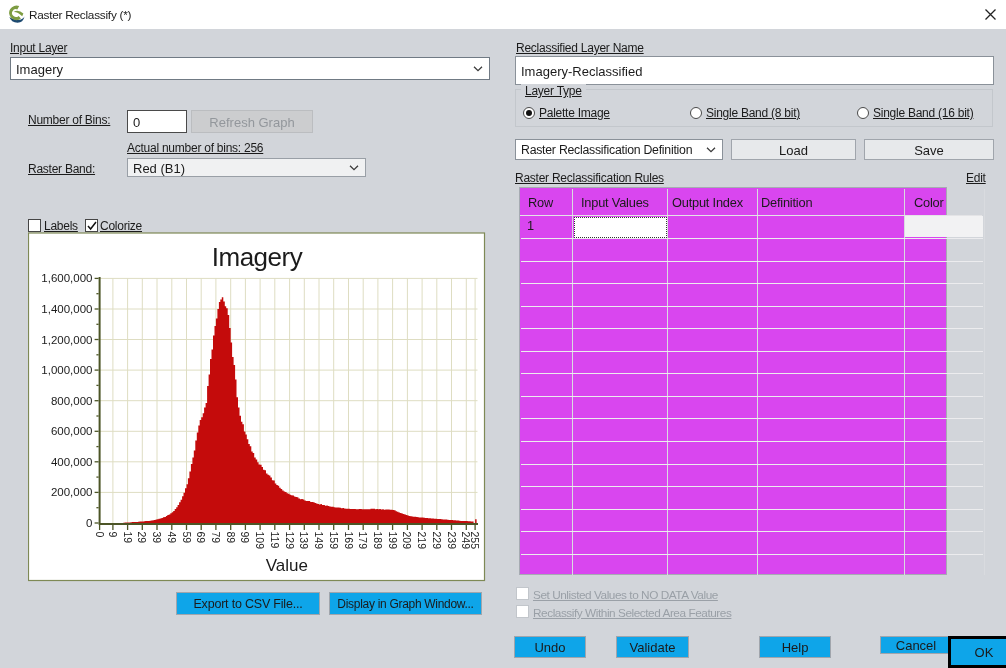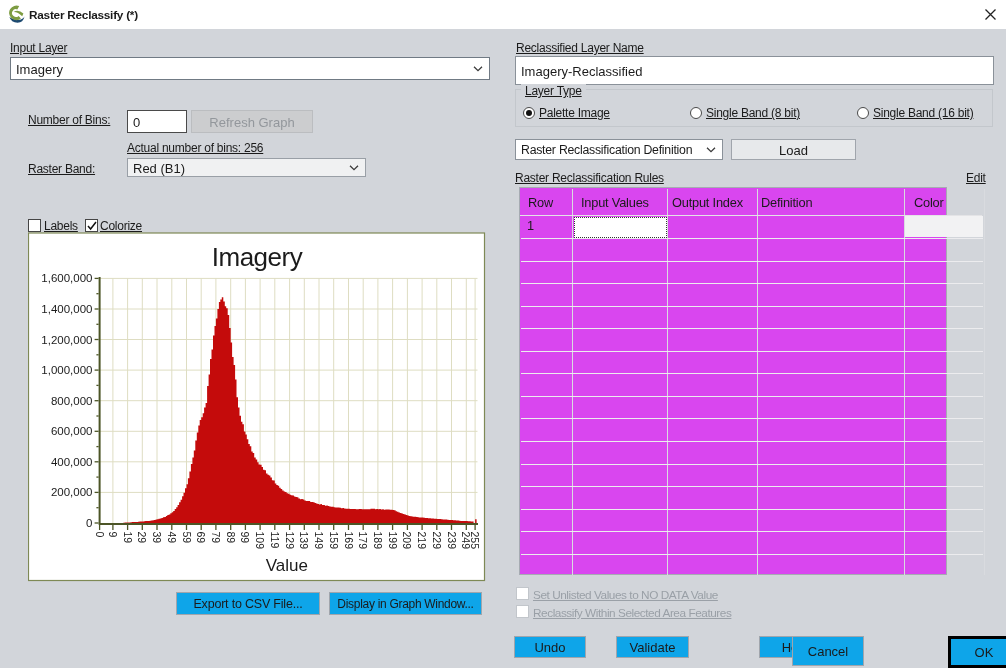--- a/index.html
+++ b/index.html
@@ -1,17 +1,17 @@
 <!DOCTYPE html>
 <html><head><meta charset="utf-8">
 <style>
 html,body{margin:0;padding:0;}
 #wrap{position:relative;width:1006px;height:668px;background:#d2d5da;font-family:"Liberation Sans",sans-serif;overflow:hidden;color:#1b1b1b;}
 #titlebar{position:absolute;left:0;top:0;width:1006px;height:29px;background:#ffffff;}
-#title{position:absolute;left:29px;top:8px;font-size:11.8px;letter-spacing:-0.25px;color:#1b1b1b;font-weight:bold;}
+#title{position:absolute;left:29px;top:8px;font-size:11.8px;letter-spacing:-0.25px;color:#1b1b1b;}
 #close{position:absolute;left:984px;top:7px;font-size:15px;color:#222;}
 .lbl{position:absolute;font-size:12px;letter-spacing:-0.25px;white-space:nowrap;text-decoration:underline;}
 .fld{position:absolute;background:#fff;border:1px solid #707a84;box-sizing:border-box;font-size:13px;}
 .fld .tx{position:absolute;left:5px;top:50%;transform:translateY(-50%);white-space:nowrap;}
 .chev{position:absolute;right:6px;top:50%;transform:translateY(-50%);width:10px;height:7px;}
 .btn{position:absolute;background:#0ea5e9;border:1px solid #a0a5ac;box-sizing:border-box;font-size:13px;text-align:center;}
 .btn span{position:absolute;left:0;right:0;top:50%;transform:translateY(-50%);}
 .cb{position:absolute;width:13px;height:13px;background:#fff;border:1px solid #454545;box-sizing:border-box;}
 .radio{position:absolute;width:12px;height:12px;border-radius:50%;background:#fff;border:1px solid #4a4a4a;box-sizing:border-box;}
 .radio.sel::after{content:"";position:absolute;left:2px;top:2px;width:6px;height:6px;border-radius:50%;background:#111;}
@@ -220,20 +220,23 @@
 
   <div class="fld" style="left:515px;top:139px;width:208px;height:21px;border-color:#8a9199">
       <span class="tx" style="font-size:12.3px;letter-spacing:-0.25px">Raster Reclassification Definition</span>
     <svg class="chev" viewBox="0 0 10 7">
         <path d="M1 1.2 L5 5.2 L9 1.2" fill="none" stroke="#3b3b3b" stroke-width="1.3"></path>
       </svg>
     </div>
   <div class="btn" style="left:731px;top:139px;width:125px;height:21px;background:#e7e9eb">
       <span>Load</span>
     </div>
+  <div class="btn" style="left:864px;top:139px;width:130px;height:21px;background:#e7e9eb">
+      <span>Save</span>
+    </div>
 
   <div class="lbl" style="left:515px;top:171px">Raster Reclassification Rules</div>
   <div class="lbl" style="left:966px;top:171px">Edit</div>
 
   <div style="position:absolute;left:519px;top:187px;width:428px;height:388px;background:#d946ef;border:1px solid #a6abb2;box-sizing:border-box">
     <div class="vgrid" style="left:52px"></div>
       <div class="vgrid" style="left:147px"></div>
       <div class="vgrid" style="left:237px"></div>
       <div class="vgrid" style="left:384px"></div>
       <div class="vgrid" style="left:464px"></div>
@@ -270,19 +273,19 @@
 
   <div class="btn" style="left:514px;top:636px;width:72px;height:22px">
       <span>Undo</span>
     </div>
   <div class="btn" style="left:616px;top:636px;width:73px;height:22px">
       <span>Validate</span>
     </div>
   <div class="btn" style="left:759px;top:636px;width:72px;height:22px">
       <span>Help</span>
     </div>
-  <div class="btn" style="left:792px;top:636px;width:72px;height:30px">
+  <div class="btn" style="left:880px;top:636px;width:72px;height:18px">
       <span>Cancel</span>
     </div>
   <div class="btn" style="left:948px;top:636px;width:72px;height:32px;border:3px solid #000000">
       <span>OK</span>
     </div>
 </div>
 
 </body></html>

